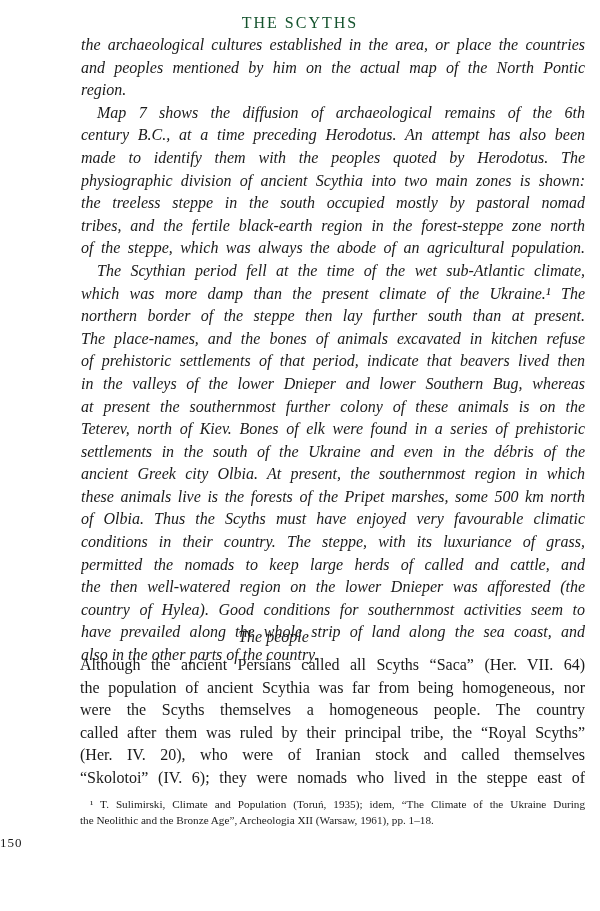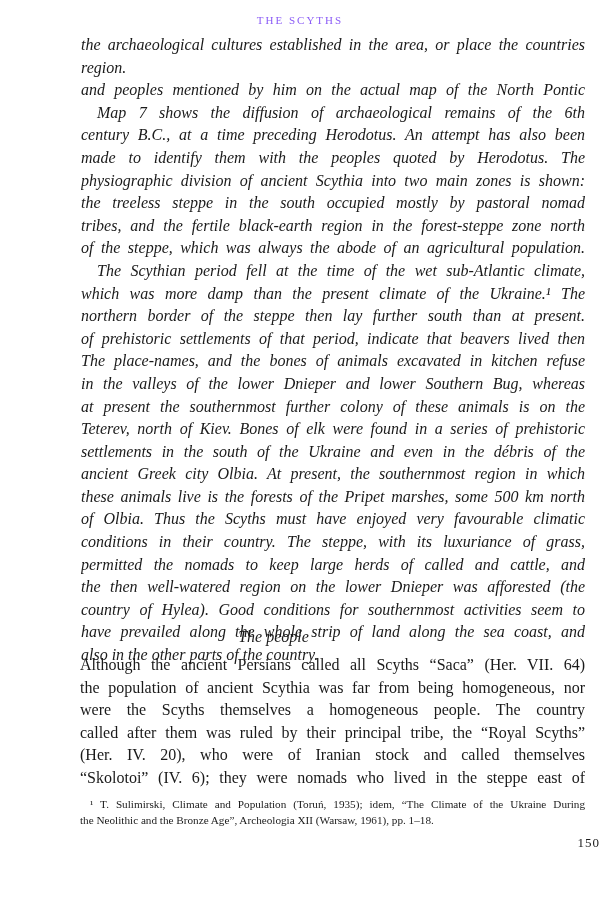--- a/index.html
+++ b/index.html
@@ -2,21 +2,21 @@
 <html><head>
 <meta charset="utf-8">
 <style>
   html, body { margin: 0; padding: 0; background: #ffffff; }
   body {
     width: 600px; height: 911px; position: relative; overflow: hidden;
     font-family: "Liberation Serif", "DejaVu Serif", serif; color: #1a1a1a;
   }
   .running-head {
     position: absolute; top: 14px; left: 0; width: 600px; text-align: center;
-    font-size: 11px; letter-spacing: 2px; color: #8b5cf6;
+    font-size: 16px; letter-spacing: 2px; color: #14532d;
   }
   .text-block {
     position: absolute; left: 81px; width: 504px; top: 34px; font-style: italic;
   }
   .line {
     display: block; height: 22.6px; line-height: 22.6px; font-size: 16px;
     white-space: nowrap; text-align: justify; text-align-last: justify;
     overflow: hidden;
   }
   .line.last { text-align-last: left; }
@@ -27,45 +27,45 @@
   }
   .text-block2 { position: absolute; left: 80px; width: 505px; top: 654px; }
   .footnotes { position: absolute; left: 80px; width: 505px; top: 787px; }
   .fn-line {
     display: block; font-size: 11.2px; line-height: 16px; white-space: nowrap;
     text-align: justify; text-align-last: justify; overflow: hidden;
   }
   .fn-line.indent { padding-left: 10px; margin-top: 9px; }
   .fn-line.last { text-align-last: left; }
   .folio {
-    position: absolute; top: 835px; left: 0; width: 600px; text-align: right;
+    position: absolute; top: 835px; left: 0; width: 600px; text-align: left;
     font-size: 13px; letter-spacing: 1px;
   }
 </style>
 </head>
 <body>
 
 <div class="running-head">THE SCYTHS</div>
 
 <div class="text-block">
   <span class="line">the archaeological cultures established in the area, or place the countries</span>
+  <span class="line">and peoples mentioned by him on the actual map of the North Pontic</span>
   <span class="line last">region.</span>
-  <span class="line">and peoples mentioned by him on the actual map of the North Pontic</span>
   <span class="line indent">Map 7 shows the diffusion of archaeological remains of the 6th</span>
   <span class="line">century B.C., at a time preceding Herodotus. An attempt has also been</span>
   <span class="line">made to identify them with the peoples quoted by Herodotus. The</span>
   <span class="line">physiographic division of ancient Scythia into two main zones is shown:</span>
   <span class="line">the treeless steppe in the south occupied mostly by pastoral nomad</span>
   <span class="line">tribes, and the fertile black-earth region in the forest-steppe zone north</span>
   <span class="line">of the steppe, which was always the abode of an agricultural population.</span>
   <span class="line indent">The Scythian period fell at the time of the wet sub-Atlantic climate,</span>
   <span class="line">which was more damp than the present climate of the Ukraine.¹ The</span>
   <span class="line">northern border of the steppe then lay further south than at present.</span>
+  <span class="line">The place-names, and the bones of animals excavated in kitchen refuse</span>
   <span class="line">of prehistoric settlements of that period, indicate that beavers lived then</span>
-  <span class="line">The place-names, and the bones of animals excavated in kitchen refuse</span>
   <span class="line">in the valleys of the lower Dnieper and lower Southern Bug, whereas</span>
   <span class="line">at present the southernmost further colony of these animals is on the</span>
   <span class="line">Teterev, north of Kiev. Bones of elk were found in a series of prehistoric</span>
   <span class="line">settlements in the south of the Ukraine and even in the débris of the</span>
   <span class="line">ancient Greek city Olbia. At present, the southernmost region in which</span>
   <span class="line">these animals live is the forests of the Pripet marshes, some 500 km north</span>
   <span class="line">of Olbia. Thus the Scyths must have enjoyed very favourable climatic</span>
   <span class="line">conditions in their country. The steppe, with its luxuriance of grass,</span>
   <span class="line">permitted the nomads to keep large herds of called and cattle, and</span>
   <span class="line">the then well-watered region on the lower Dnieper was afforested (the</span>

